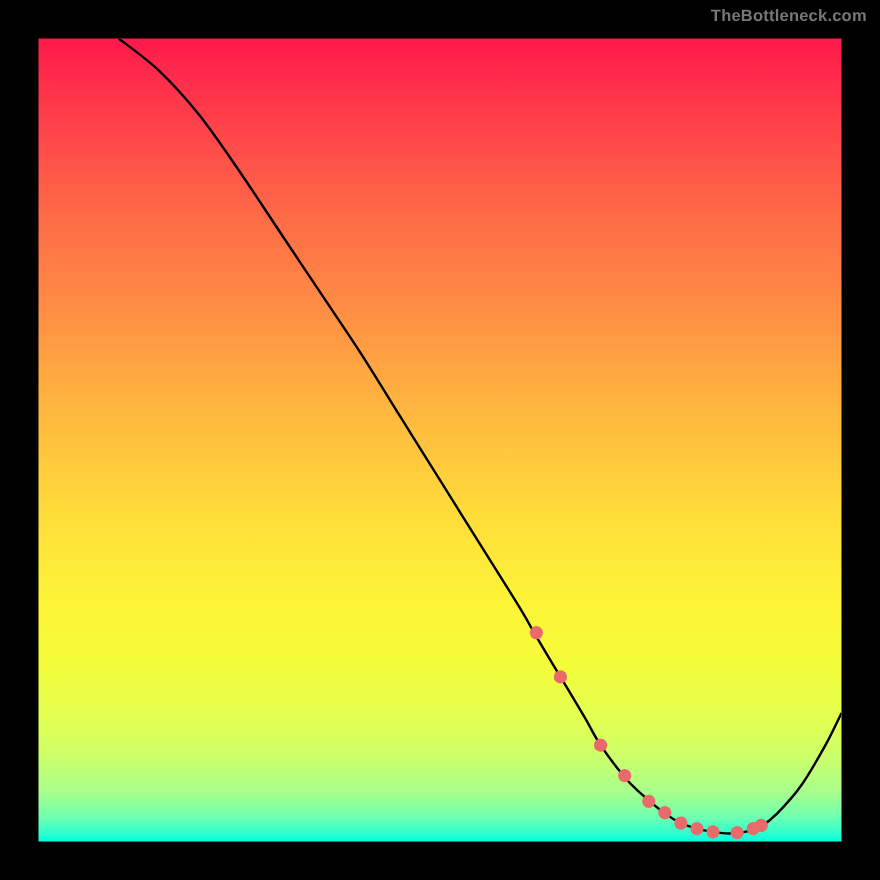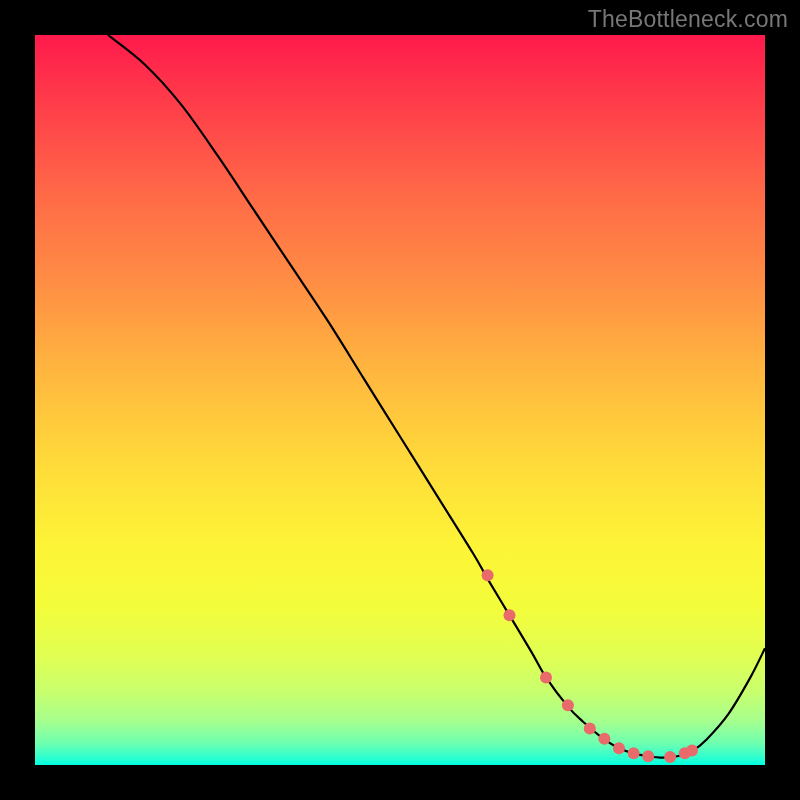--- a/index.html
+++ b/index.html
@@ -45,23 +45,23 @@
     left: 0;
     top: 0;
     width: 730px;
     height: 730px;
   }
   .watermark {
     position: absolute;
     top: 6px;
     right: 12px;
     color: #777;
-    font-size: 23px;
+    font-size: 15px;
     letter-spacing: 0.2px;
-    font-weight: 400;
+    font-weight: 700;
   }
 </style>
 </head>
 <body>
 
 <div class="frame">
   <div class="watermark">TheBottleneck.com</div>
   <div class="plot-area">
     <svg class="curve" id="curve-svg" viewBox="0 0 730 730" preserveAspectRatio="none">
         <path d="M 73 0 C 79.08333333333333 4.866666666666674 97.33333333333333 17.64166666666671 109.5 29.200000000000045 C 121.66666666666667 40.75833333333338 133.83333333333334 54.14166666666669 146 69.35000000000002 C 158.16666666666666 84.55833333333335 170.33333333333334 102.80833333333338 182.5 120.45000000000005 C 194.66666666666666 138.09166666666673 206.83333333333334 156.95000000000005 219 175.20000000000005 C 231.16666666666666 193.45000000000005 243.33333333333331 211.7 255.49999999999997 229.95 C 267.66666666666663 248.2 279.8333333333333 265.84166666666664 292 284.7 C 304.1666666666667 303.55833333333334 316.3333333333333 323.6333333333333 328.5 343.09999999999997 C 340.6666666666667 362.5666666666666 352.8333333333333 382.0333333333333 365 401.5 C 377.1666666666667 420.9666666666667 389.33333333333337 440.43333333333334 401.50000000000006 459.9 C 413.66666666666674 479.3666666666666 429.48333333333335 504.3083333333333 438 518.3 C 446.51666666666665 532.2916666666666 446.5166666666667 533.5083333333333 452.6 543.85 C 458.68333333333334 554.1916666666667 467.2 568.1833333333334 474.5 580.35 C 481.8 592.5166666666667 490.3166666666667 606.5083333333333 496.40000000000003 616.85 C 502.48333333333335 627.1916666666667 504.91666666666663 633.275 510.99999999999994 642.4 C 517.0833333333333 651.525 526.8166666666666 664.3 532.9 671.6 C 538.9833333333333 678.9000000000001 541.4166666666666 680.725 547.5 686.2 C 553.5833333333334 691.6750000000001 563.3166666666666 699.9483333333334 569.4 704.45 C 575.4833333333333 708.9516666666667 579.1333333333333 710.8983333333333 584 713.21 C 588.8666666666667 715.5216666666668 593.7333333333332 716.9816666666667 598.5999999999999 718.32 C 603.4666666666666 719.6583333333334 608.3333333333333 720.51 613.1999999999999 721.24 C 618.0666666666666 721.97 622.9333333333333 722.7 627.8 722.7 C 632.6666666666666 722.7 637.5333333333333 722.335 642.4 721.24 C 647.2666666666667 720.145 652.1333333333333 718.9283333333333 657 716.13 C 661.8666666666667 713.3316666666667 665.5166666666667 710.6550000000001 671.6 704.45 C 677.6833333333334 698.245 686.2 689.2416666666667 693.5 678.9 C 700.8 668.5583333333333 709.3166666666666 653.3499999999999 715.4 642.4 C 721.4833333333333 631.45 727.5666666666666 618.0666666666667 730 613.2" fill="none" stroke="#000" stroke-width="2.2"></path>

